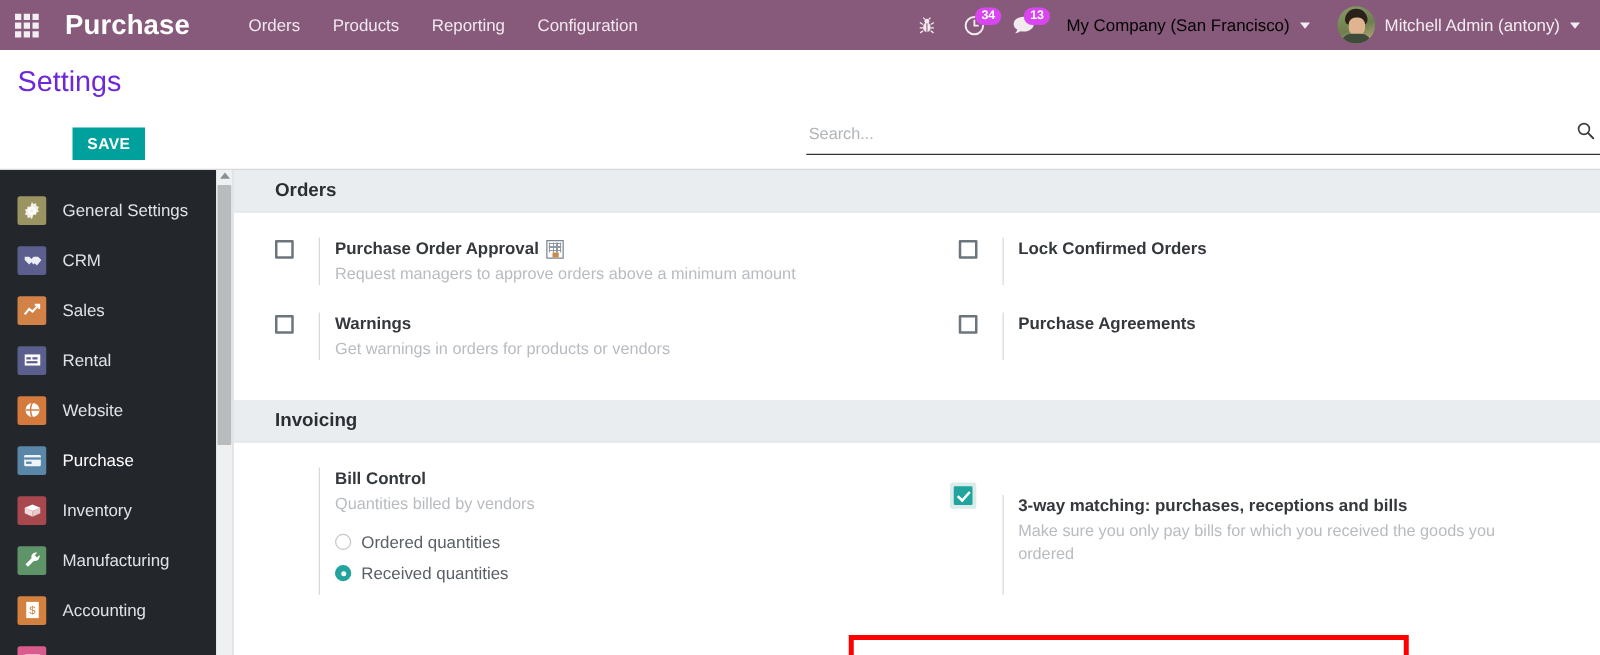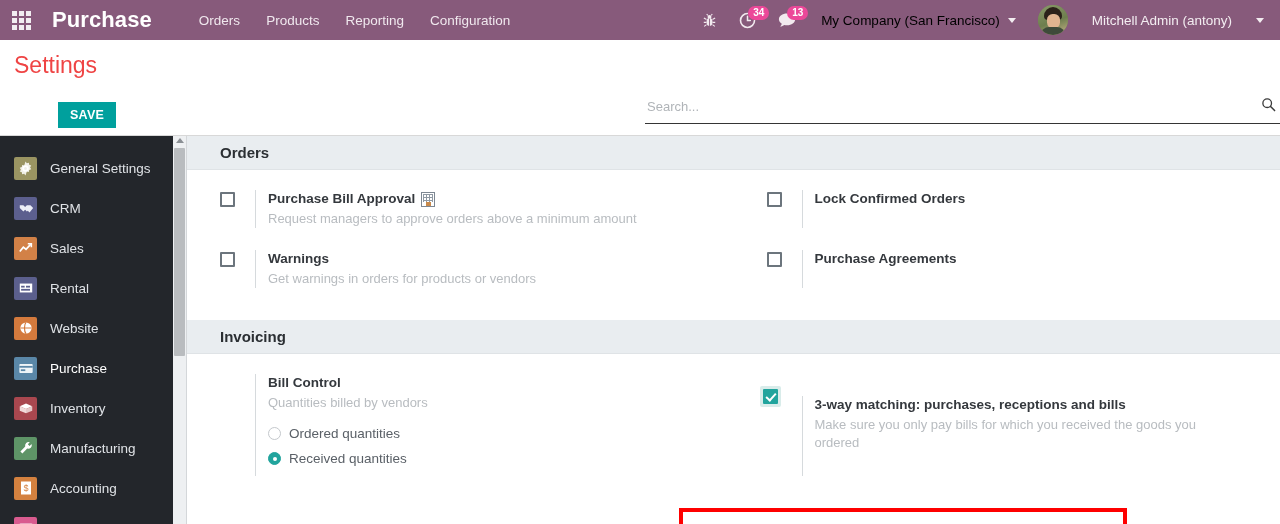--- a/index.html
+++ b/index.html
@@ -61,21 +61,21 @@
   .nav-icon-btn {
     position: relative;
     padding: 0 11px;
     display: flex; align-items: center; justify-content: center;
     height: 40px;
     cursor: pointer;
   }
   .badge {
     position: absolute;
     top: 6px; left: 20px;
-    background: #ec4899;
+    background: #d946ef;
     color: #fff;
     font-size: 10px;
     font-weight: bold;
     border-radius: 9px;
     padding: 1px 5px 1px 5px;
     line-height: 12px;
     min-width: 17px;
     text-align: center;
   }
   .company-sel {
@@ -87,21 +87,21 @@
     white-space: nowrap;
   }
   .caret {
     width: 0; height: 0;
     border-left: 4px solid transparent;
     border-right: 4px solid transparent;
     border-top: 5px solid #f3edf1;
     display: inline-block;
   }
   .user-menu {
-    display: flex; align-items: center; gap: 24px;
+    display: flex; align-items: center; gap: 8px;
     padding: 0 8px 0 16px;
     cursor: pointer;
     white-space: nowrap;
   }
   .avatar {
     width: 30px; height: 30px;
     border-radius: 50%;
     overflow: hidden;
     background: #6f7f52;
     position: relative;
@@ -117,21 +117,21 @@
   .control-panel {
     height: 96px;
     background: #ffffff;
     border-bottom: 1px solid #d8d8d8;
     position: relative;
   }
   .cp-title {
     position: absolute;
     left: 14px; top: 12px;
     font-size: 23px;
-    color: #ef4444;
+    color: #6d28d9;
     font-weight: normal;
     text-align: center;
   }
   .cp-buttons {
     position: absolute;
     left: 13px; top: 62px;
     display: flex; align-items: center; gap: 0; flex-direction: column;
   }
   .btn-save {
     background: #00A09D;
@@ -578,21 +578,21 @@
     <div class="section-header">Orders</div>
     <div class="section-body">
 
       <div class="setting-row">
         <div class="setting-box">
           <div class="cb-col">
             <span class="chk"></span>
           </div>
           <div class="setting-text">
             <div class="setting-title">
-              <span>Purchase Bill Approval</span>
+              <span>Purchase Order Approval</span>
               <span class="bldg-icon"></span>
             </div>
             <div class="setting-desc">Request managers to approve orders above a minimum amount</div>
           </div>
         </div>
 
         <div class="setting-box">
           <div class="cb-col">
             <span class="chk"></span>
           </div>

